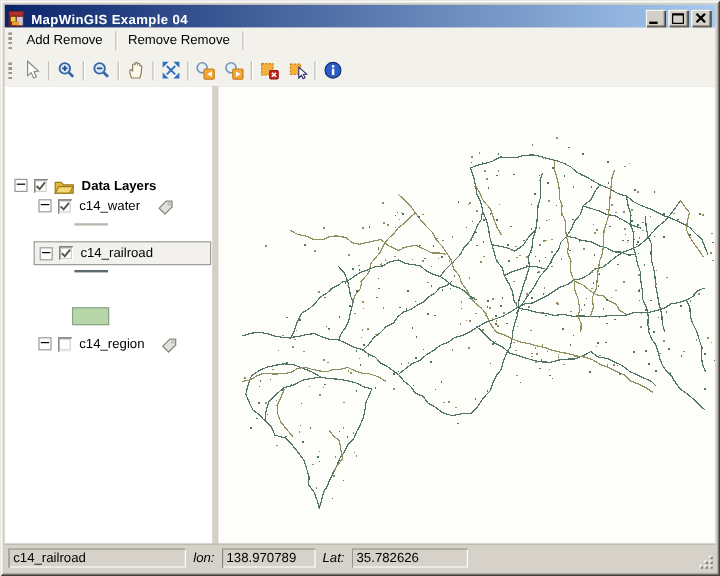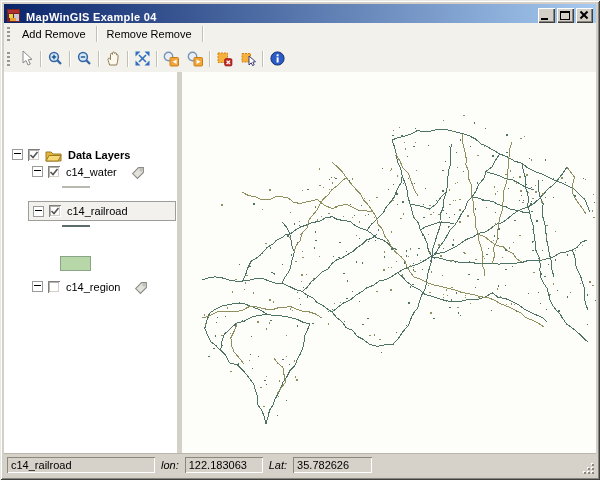--- a/index.html
+++ b/index.html
@@ -56,21 +56,21 @@
   .swatch-rect{position:absolute;width:31px;height:15px;border:1px solid #8aa488;box-sizing:border-box;}
   .tagicon{margin-left:14px;flex:0 0 auto;}
   .foldericon{margin-left:5px;flex:0 0 auto;}
   
   .statusbar{position:absolute;left:4px;right:4px;bottom:4px;height:22px;background:#d6d2c9;
     border-top:1px solid #b9b6ac;display:flex;align-items:center;}
   .sunken{height:16px;background:#d6d2c9;box-shadow:inset 1px 1px 0 #8a887d, inset -1px -1px 0 #ffffff;
     display:flex;align-items:center;padding:0 4px;box-sizing:border-box;white-space:nowrap;}
   .sb1{width:148px;margin-left:3px;}
   .sb2{width:78px;}
-  .sb3{width:79px;}
+  .sb3{width:97px;}
   .sblabel{margin:0 6px 0 6px;font-style:italic;}
   .resizegrip{position:absolute;right:2px;bottom:2px;width:12px;height:12px;}
   .resizegrip i{position:absolute;width:2px;height:2px;background:#8a887d;box-shadow:-1px -1px 0 #fff;}
 </style>
 </head>
 <body>
 
 <div class="window">
 
   <div class="titlebar">
@@ -719,21 +719,21 @@
           <rect x="69.9" y="295.6" width="1.3" height="1.3" fill="#4e7364"></rect>
           <rect x="113.3" y="188.5" width="1.3" height="1.3" fill="#8f8f60"></rect>
           <rect x="118.7" y="208.6" width="1.3" height="1.3" fill="#8f8f60"></rect>
         </svg>
     </div>
   </div>
 
   <div class="statusbar">
     <div class="sunken sb1">c14_railroad</div>
     <span class="sblabel">lon:</span>
-    <div class="sunken sb2">122.183063</div>
+    <div class="sunken sb2">138.970789</div>
     <span class="sblabel">Lat:</span>
     <div class="sunken sb3">35.782626</div>
     <div class="resizegrip">
       <i style="right:0;bottom:0;"></i>
         <i style="right:4px;bottom:0;"></i>
         <i style="right:8px;bottom:0;"></i>
       <i style="right:0;bottom:4px;"></i>
         <i style="right:4px;bottom:4px;"></i>
       <i style="right:0;bottom:8px;"></i>
     </div>

